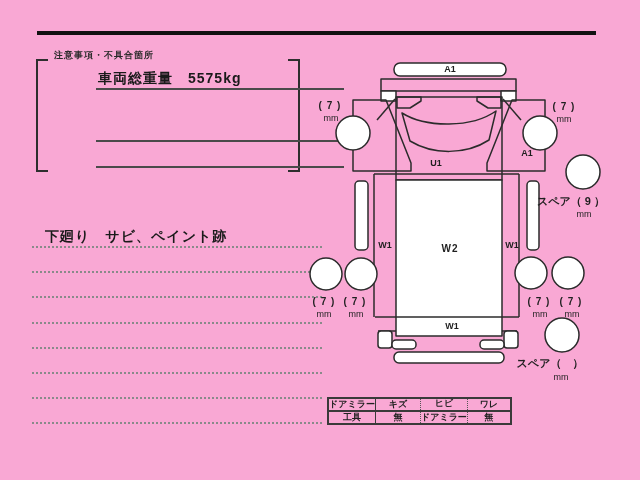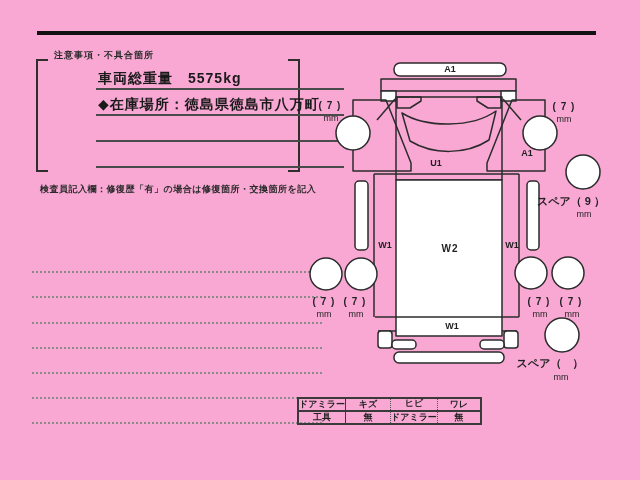--- a/index.html
+++ b/index.html
@@ -35,25 +35,24 @@
 <body>
 
 <div class="sheet">
 
   <div class="abs topbar"></div>
 
   <div class="abs small-head" style="left:54px;top:49px;">注意事項・不具合箇所</div>
   <div class="abs bracket bracket-l"></div>
   <div class="abs bracket bracket-r"></div>
   <div class="abs nrow" style="top:64px;height:24px;">車両総重量　5575kg</div>
-  <div class="abs nrow" style="top:89px;height:25px;">◆在庫場所：徳島県徳島市八万町</div>
   <div class="abs nrow" style="top:115px;height:25px;"></div>
   <div class="abs nrow" style="top:141px;height:25px;"></div>
 
-  <div class="abs small-head" style="left:40px;top:183px;letter-spacing:0.5px;">検査員記入欄：修復歴「有」の場合は修復箇所・交換箇所を記入</div>
+  <div class="abs dline" style="top:220px;">下廻り　サビ、ペイント跡</div>
   <div class="abs dline" style="top:245px;"></div>
   <div class="abs dline" style="top:270px;"></div>
   <div class="abs dline" style="top:296px;"></div>
   <div class="abs dline" style="top:321px;"></div>
   <div class="abs dline" style="top:346px;"></div>
   <div class="abs dline" style="top:371px;"></div>
   <div class="abs dline" style="top:396px;"></div>
 
   <svg class="abs" style="left:296px;top:56px;" width="320" height="334" viewBox="296 56 320 334">
     <g fill="none" stroke="#2b2b2b" stroke-width="1.5" stroke-linejoin="round">
@@ -122,21 +121,21 @@
     <text x="540" y="317" text-anchor="middle" class="t9">mm</text>
     <text x="571" y="305" text-anchor="middle" class="t10">( 7 )</text>
     <text x="572" y="317" text-anchor="middle" class="t9">mm</text>
 
     <text x="571" y="205" text-anchor="middle" class="t11">スペア（ 9 ）</text>
     <text x="584" y="217" text-anchor="middle" class="t9">mm</text>
     <text x="550" y="367" text-anchor="middle" class="t11">スペア（　）</text>
     <text x="561" y="380" text-anchor="middle" class="t9">mm</text>
   </svg>
 
-  <table class="equip abs" style="left:297px;top:397px;padding-left:48px;">
+  <table class="equip abs" style="left:327px;top:397px;padding-left:48px;">
     <tbody>
         <tr>
       <td style="width:46px;">ドアミラー</td>
       <td style="width:44px;" class="solid-l">キズ</td>
       <td style="width:44px;font-family:Liberation Mono, monospace;">ヒビ</td>
       <td style="width:42px;font-family:Liberation Serif, serif;">ワレ</td>
     </tr>
     <tr>
       <td>工具</td>
       <td class="solid-l">無</td>

